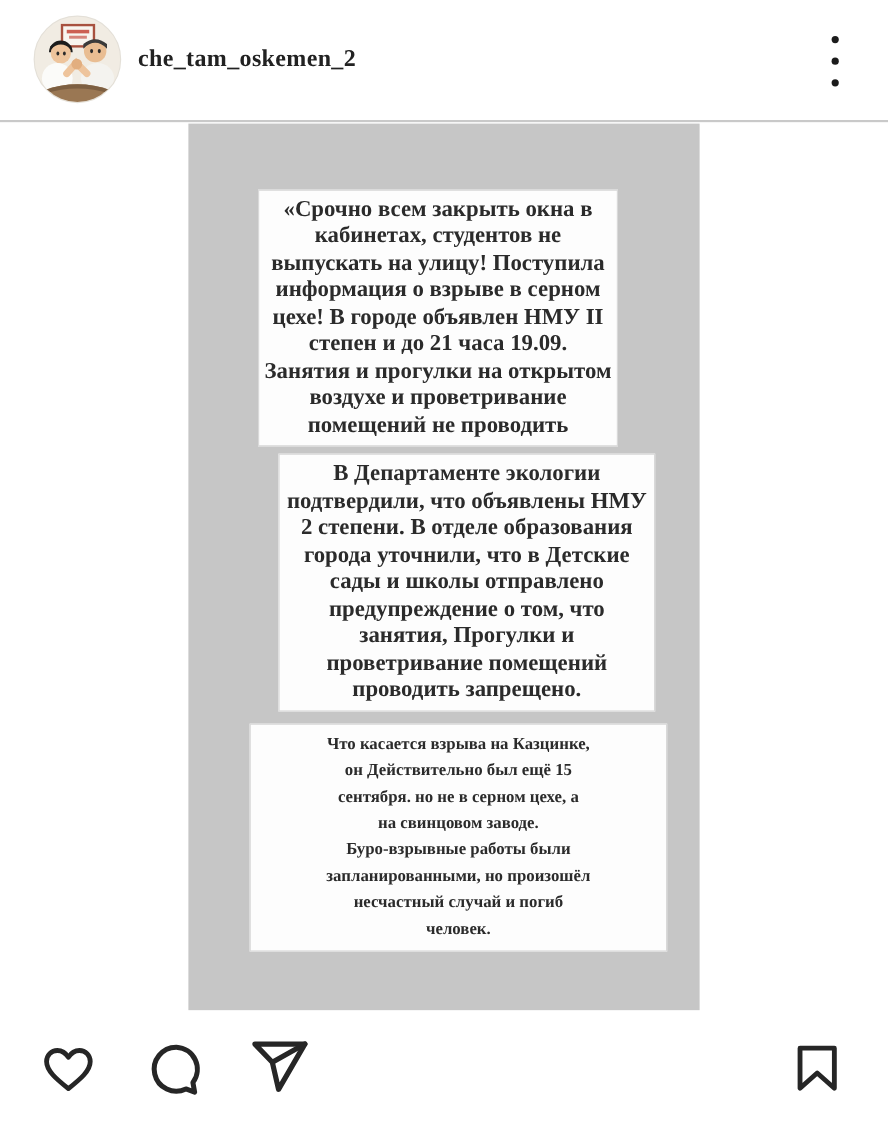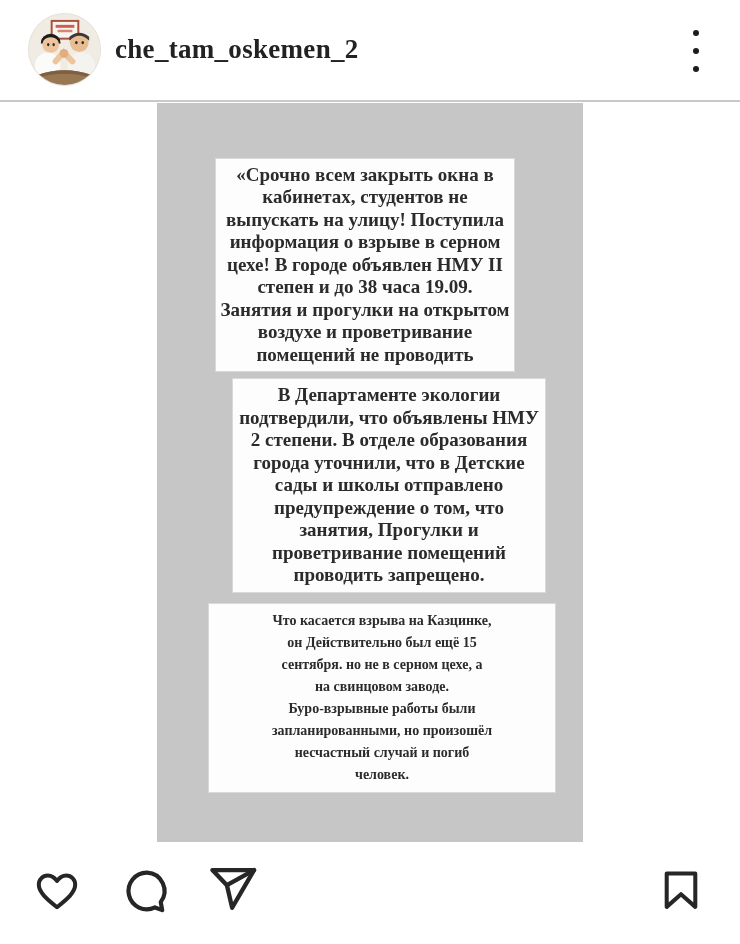--- a/index.html
+++ b/index.html
@@ -12,21 +12,21 @@
     background: #ffffff;
   }
   .avatar-wrap {
     position: absolute; left: 28px; top: 13px; width: 73px; height: 73px;
     border-radius: 50%; overflow: hidden; background: #f1ece3;
     border: 1px solid #e4e0d8;
   }
   .avatar-wrap svg { display: block; width: 100%; height: 100%; }
   .username {
     position: absolute; left: 115px; top: 0; height: 124px; line-height: 98px;
-    font-size: 27px; font-weight: 600; color: #222222; letter-spacing: 0.3px;
+    font-size: 20px; font-weight: 600; color: #222222; letter-spacing: 0.3px;
   }
   .kebab {
     position: absolute; right: 36px; top: 28px; width: 16px; height: 46px;
     cursor: pointer; display: flex; flex-direction: column;
     justify-content: space-between; align-items: center; padding: 2px 0;
   }
   .kebab .dot { width: 6px; height: 6px; border-radius: 50%; background: #1b1b1b; }
 
   .header-divider {
     position: absolute; top: 100px; left: 0; width: 740px; height: 2px;
@@ -111,21 +111,21 @@
 
 <div class="header-divider"></div>
 
 <div class="post-image">
   <div class="gray-canvas">
     <div class="msg-card msg-card-1">«Срочно всем закрыть окна в
 кабинетах, студентов не
 выпускать на улицу! Поступила
 информация о взрыве в серном
 цехе! В городе объявлен НМУ II
-степен и до 38 часа 19.09.
+степен и до 21 часа 19.09.
 Занятия и прогулки на открытом
 воздухе и проветривание
 помещений не проводить</div>
     <div class="msg-card msg-card-2">В Департаменте экологии
 подтвердили, что объявлены НМУ
 2 степени. В отделе образования
 города уточнили, что в Детские
 сады и школы отправлено
 предупреждение о том, что
 занятия, Прогулки и

